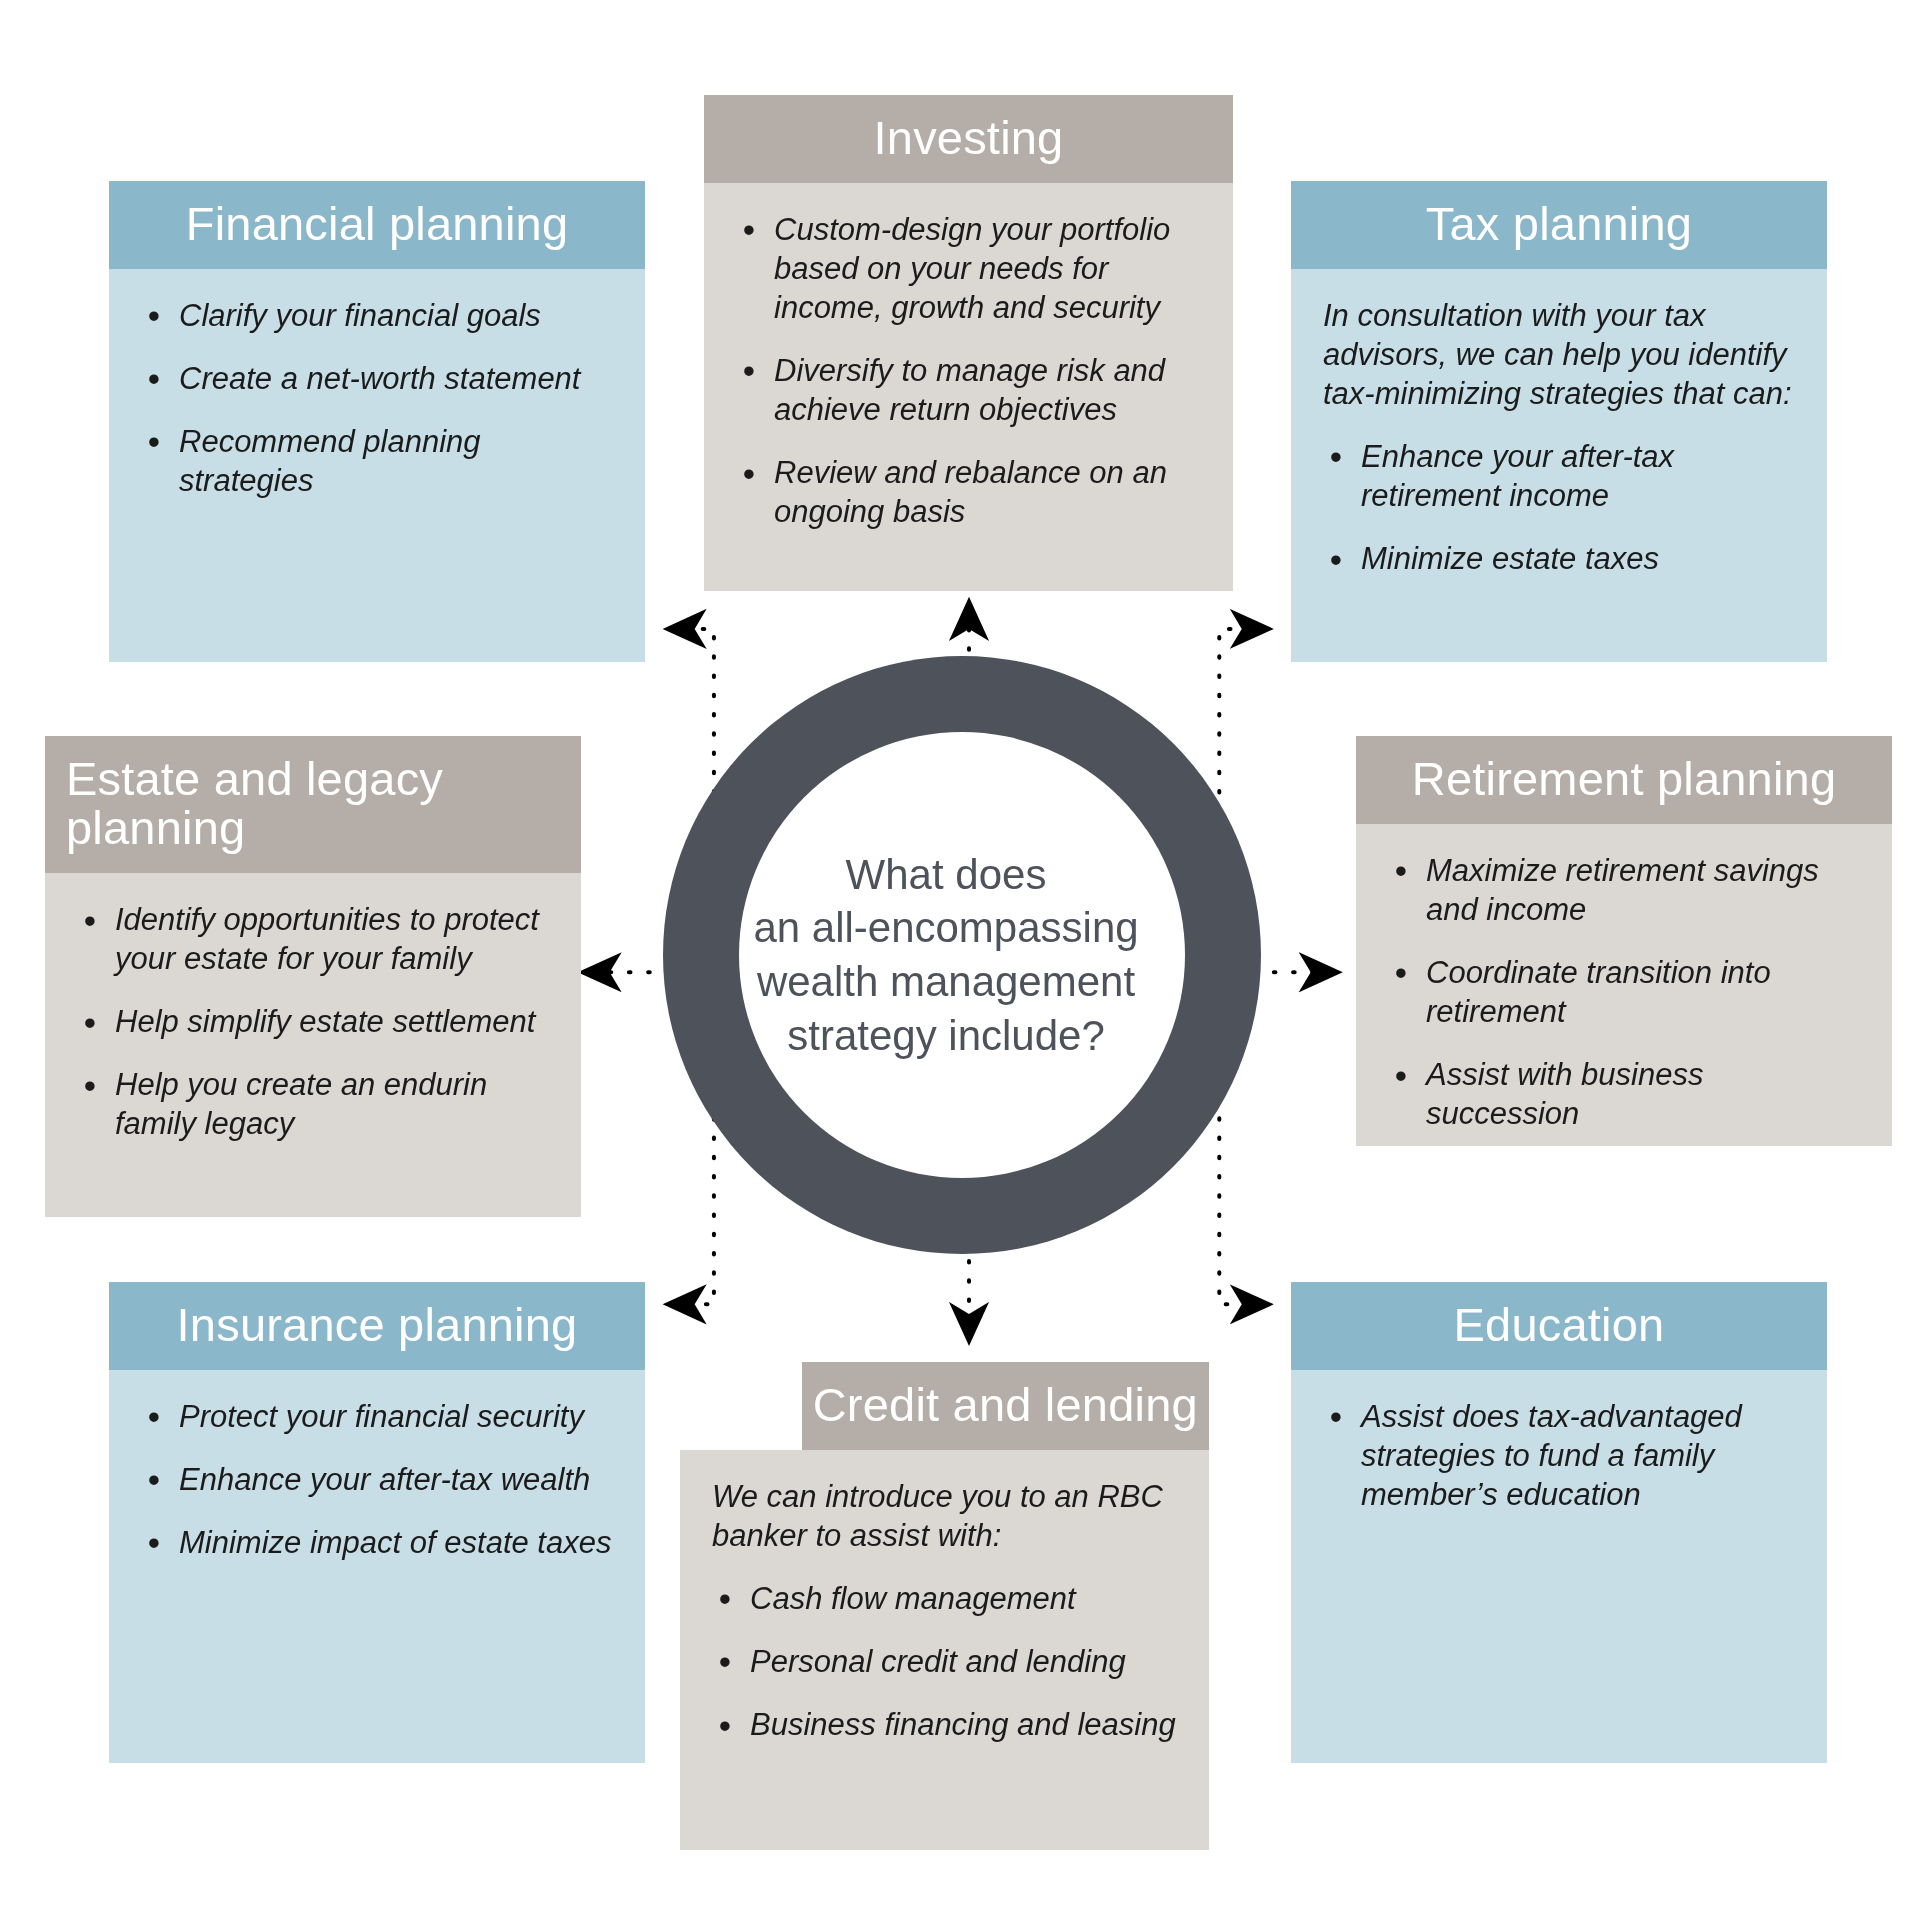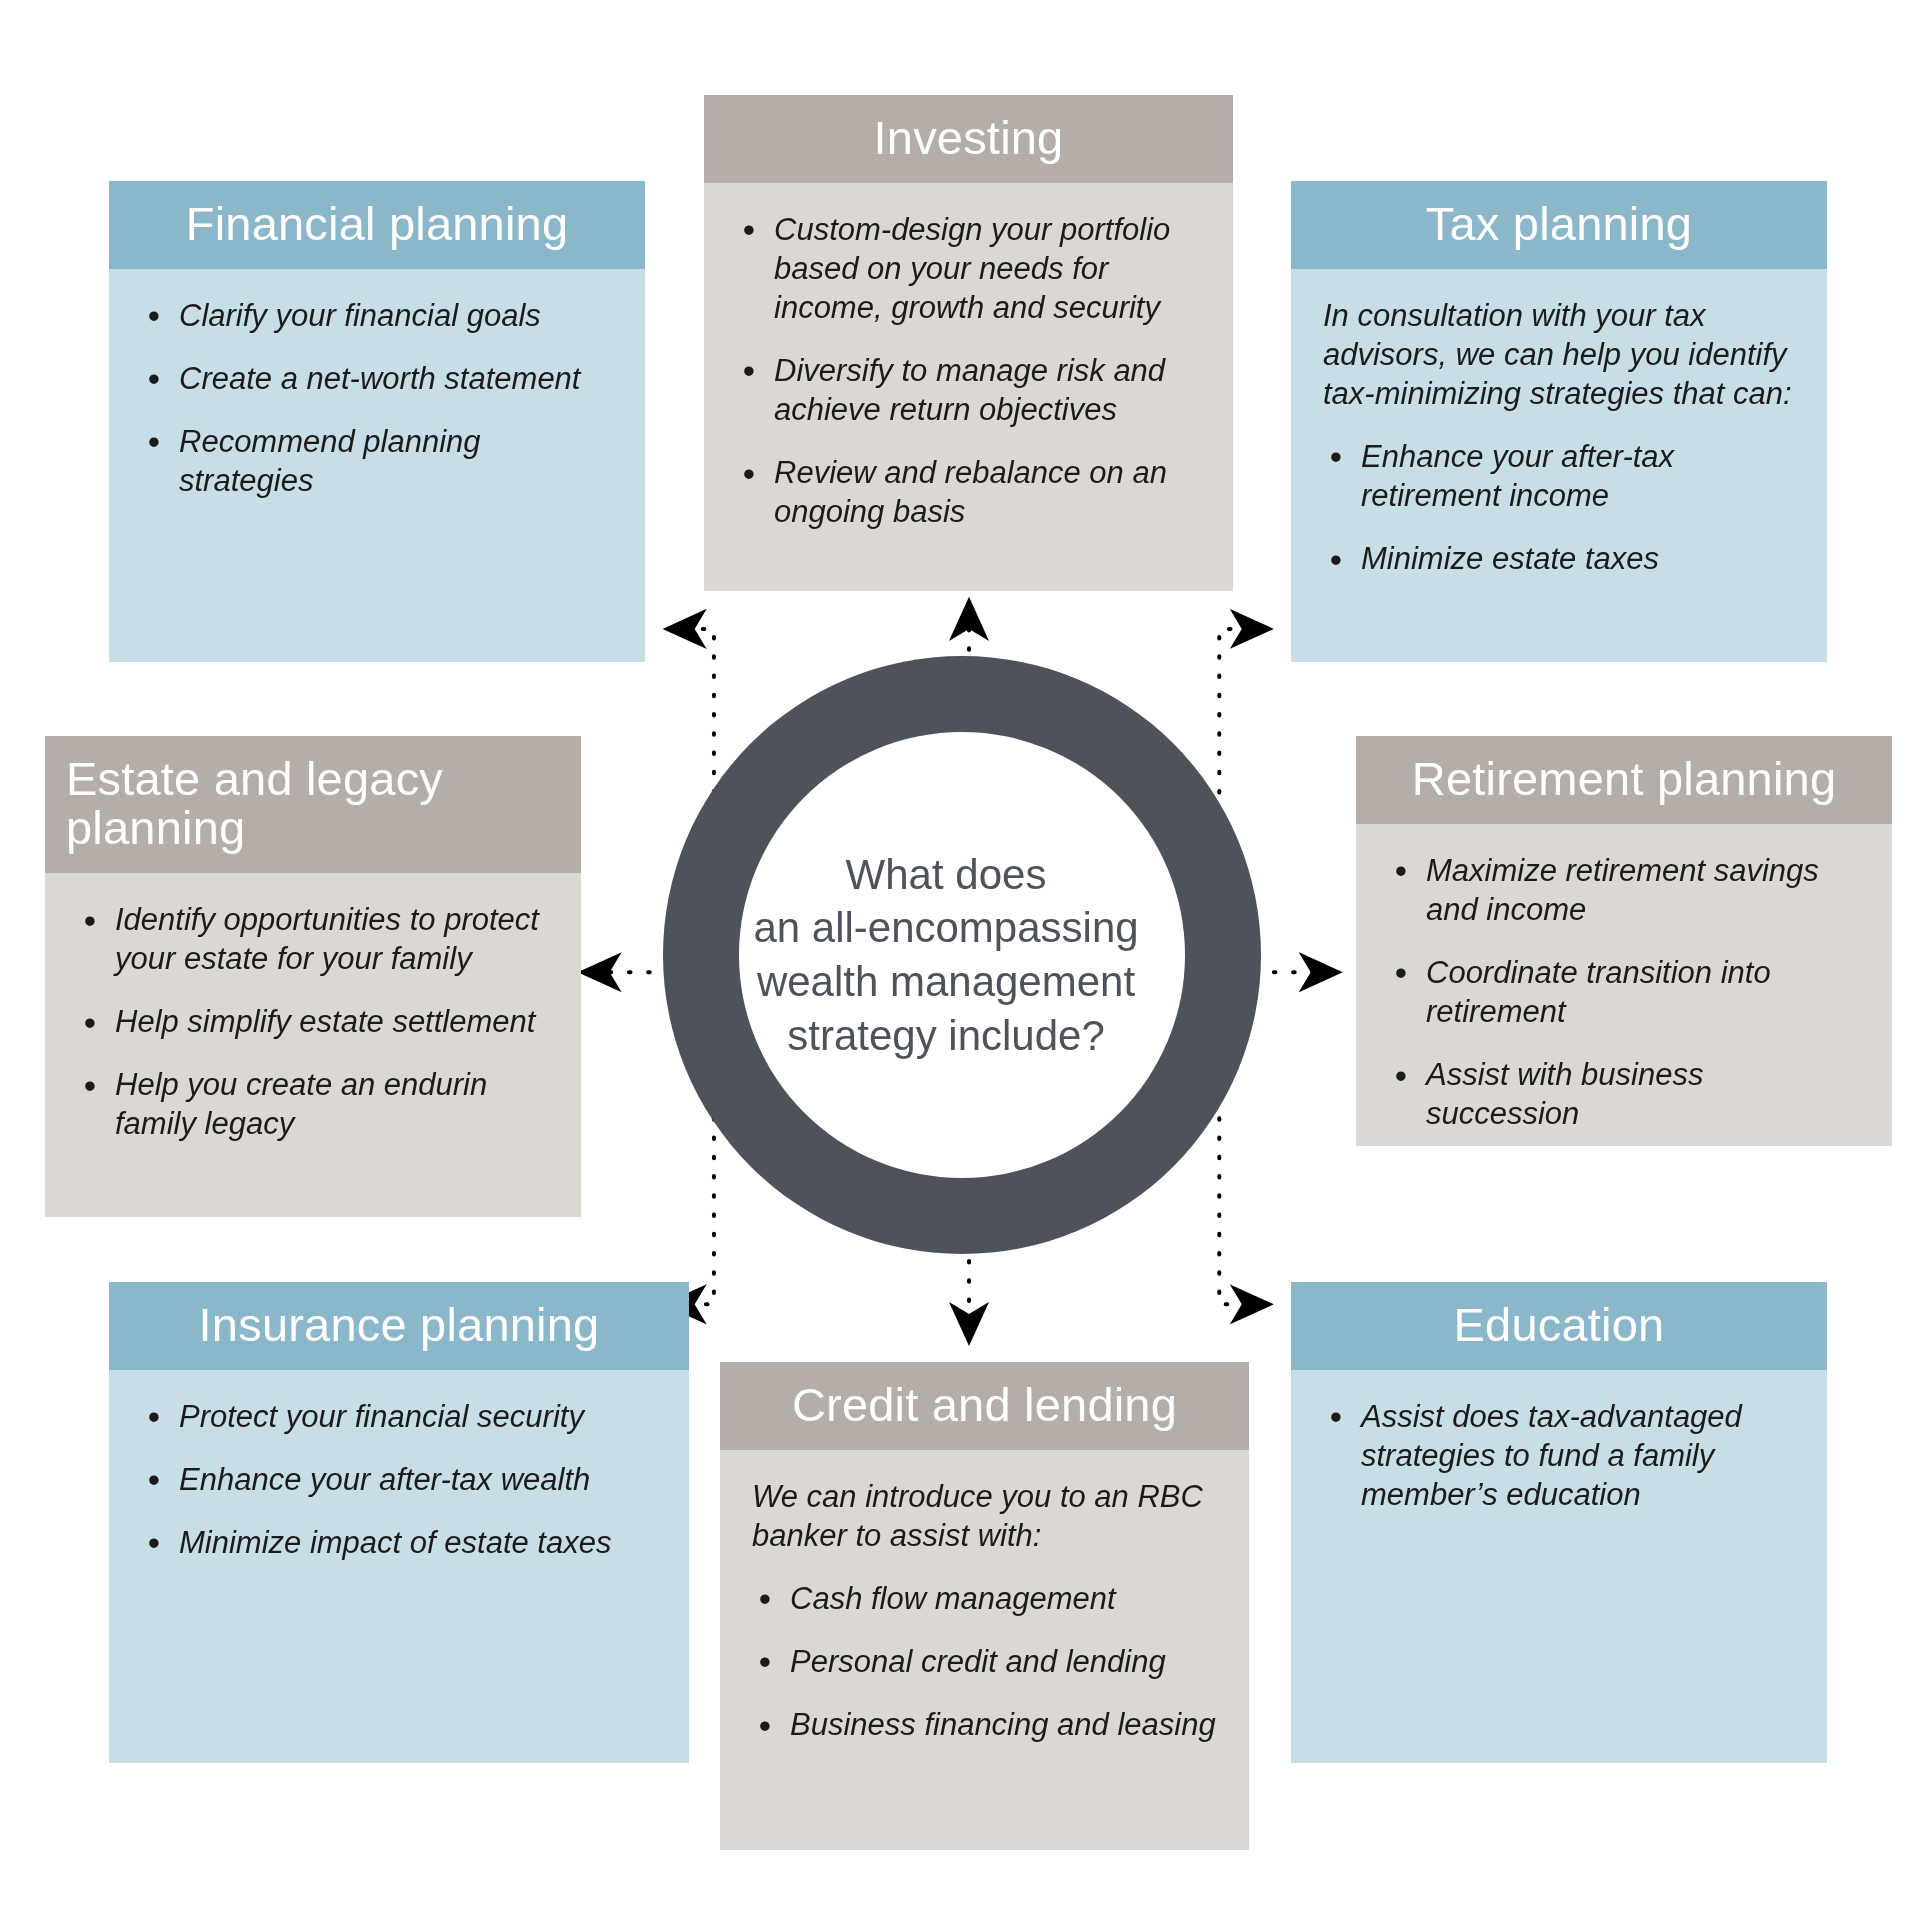--- a/index.html
+++ b/index.html
@@ -42,22 +42,22 @@
     content:"\2022";position:absolute;left:6.4px;top:-1.6px;
     font-size:35px;line-height:1.26;
   }
 
   
   #card-financial   {left:109px;  top:181px;  width:536px; height:481px;}
   #card-investing   {left:704px;  top:95px;  width:529px; height:496px;}
   #card-tax         {left:1291px; top:181px;  width:536px; height:481px;}
   #card-estate      {left:45px;   top:736px;  width:536px; height:481px;}
   #card-retirement  {left:1356px; top:736px;  width:536px; height:387px;}
-  #card-insurance   {left:109px;  top:1282px; width:580px; height:481px;}
-  #card-credit      {left:720px;  top:1362px; width:529px; height:488px;}
+  #card-insurance   {left:109px;  top:1282px; width:536px; height:481px;}
+  #card-credit      {left:680px;  top:1362px; width:529px; height:488px;align-items:flex-end;}
   #card-education   {left:1291px; top:1282px; width:536px; height:481px;}
 
   #card-estate .card-header,
   #card-financial .card-header,
   #card-tax .card-header,
   #card-retirement .card-header,
   #card-insurance .card-header,
   #card-education .card-header,
   #card-investing .card-header,
   #card-credit .card-header{font-size:47px;}

